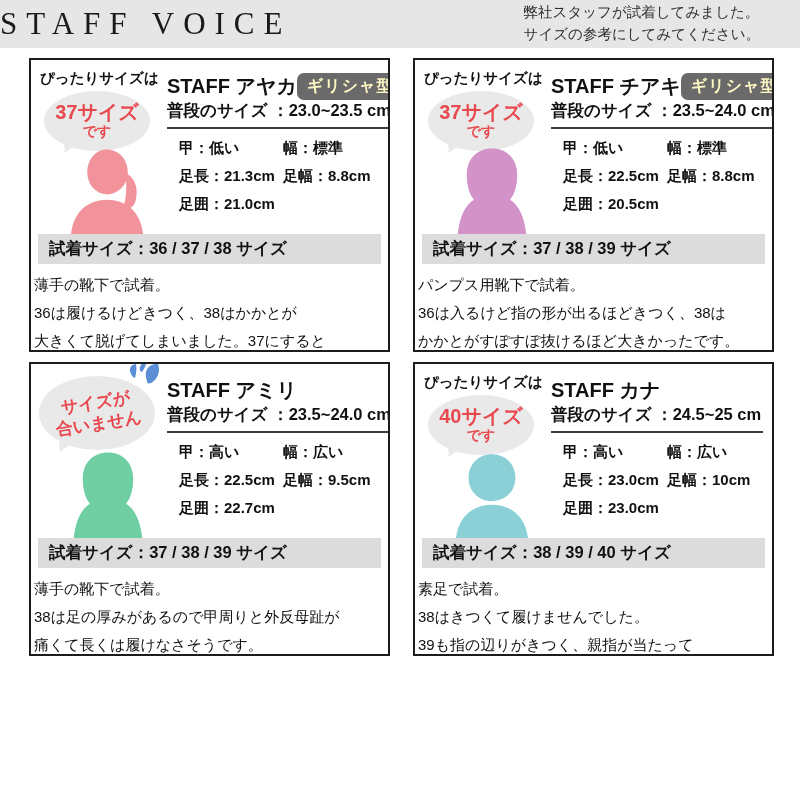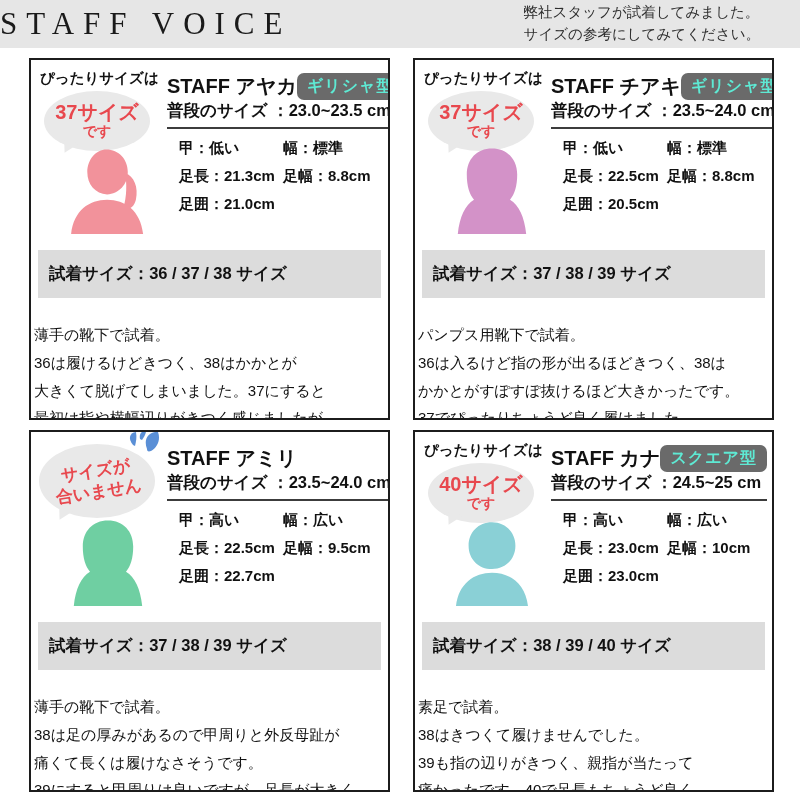--- a/index.html
+++ b/index.html
@@ -21,21 +21,21 @@
   .subtitle{
     margin-left:auto;margin-right:40px;font-size:14.5px;color:#2e2e2e;
     line-height:1.5;white-space:pre-line;
   }
   
   .cards{
     display:grid;grid-template-columns:361px 361px;column-gap:23px;row-gap:10px;
     margin:10px 0 0 29px;
   }
   .card{
-    width:361px;height:362px;border:2px solid var(--border);background:#fff;overflow:hidden;
+    width:361px;height:294px;border:2px solid var(--border);background:#fff;overflow:hidden;
   }
   .card-top{display:flex;height:174px;}
   .left-col{width:136px;flex-shrink:0;position:relative;}
   .pitari{font-size:14.5px;font-weight:bold;margin:9px 0 0 9px;white-space:nowrap;}
   .bubble{
     position:relative;width:106px;height:60px;margin:3px 0 0 13px;
     background:var(--bubble);border-radius:50%;
     display:flex;flex-direction:column;align-items:center;justify-content:center;
   }
   .bubble::after{
@@ -46,34 +46,34 @@
   .bubble-suffix{color:var(--red);font-size:14px;font-weight:bold;line-height:1.15;}
   .no-prefix .bubble{width:116px;height:74px;margin:12px 0 0 8px;}
   .tilt{transform:rotate(-9deg);text-align:center;}
   .bubble-line{color:var(--red);font-size:17px;font-weight:bold;line-height:1.25;white-space:nowrap;}
   .splash{position:absolute;top:-14px;right:-8px;width:40px;height:32px;}
   .avatar{position:absolute;left:26px;top:84px;width:102px;height:90px;}
   .right-col{flex:1;padding:13px 9px 0 0;}
   .name-row{display:flex;align-items:center;justify-content:space-between;}
   .staff-name{font-size:20px;font-weight:bold;white-space:nowrap;}
   .badge{
-    background:var(--badge);color:#5eead4;font-size:16px;font-weight:bold;
+    background:var(--badge);color:#fef9c3;font-size:16px;font-weight:bold;
     padding:3px 10px;border-radius:7px;letter-spacing:1px;white-space:nowrap;
   }
   .usual{
     font-size:16.5px;font-weight:bold;
     border-bottom:2px solid #3c3c3c;padding-bottom:5px;white-space:nowrap;
   }
   .details{
     display:grid;grid-template-columns:104px 1fr;row-gap:9px;
     padding:10px 0 0 12px;font-size:15px;font-weight:bold;
   }
   .size-bar{
-    margin:16px 7px;background:var(--bar);font-size:16.5px;font-weight:bold;
-    padding:13px 11px;white-space:nowrap;
+    margin:0 7px;background:var(--bar);font-size:16.5px;font-weight:bold;
+    padding:4px 11px;white-space:nowrap;
   }
   .review{
     padding:7px 8px 0 3px;font-size:15px;font-weight:normal;line-height:1.85;
     white-space:pre-line;
   }
 </style>
 </head>
 <body>
 
 <div class="header">
@@ -204,21 +204,20 @@
           <div class="bubble-size">40サイズ</div>
           <div class="bubble-suffix">です</div>
         </div>
         <svg class="avatar" viewBox="0 0 100 100" preserveAspectRatio="xMidYMax meet">
           <path d="M50 7 C65 7 76 18 76 33 C76 48 65 59 50 59 C35 59 24 48 24 33 C24 18 35 7 50 7 Z M10 100 C13 75 30 63 50 63 C70 63 87 75 90 100 Z" fill="#8ad0d6"></path>
         </svg>
       </div>
       <div class="right-col">
         <div class="name-row">
           <div class="staff-name">STAFF カナ</div>
-          <div class="badge">スクエア型</div>
         </div>
         <div class="usual">普段のサイズ ：24.5~25 cm</div>
         <div class="details">
           <span>甲：高い</span>
           <span>幅：広い</span>
           <span>足長：23.0cm</span>
           <span>足幅：10cm</span>
           <span>足囲：23.0cm</span>
         </div>
       </div>

